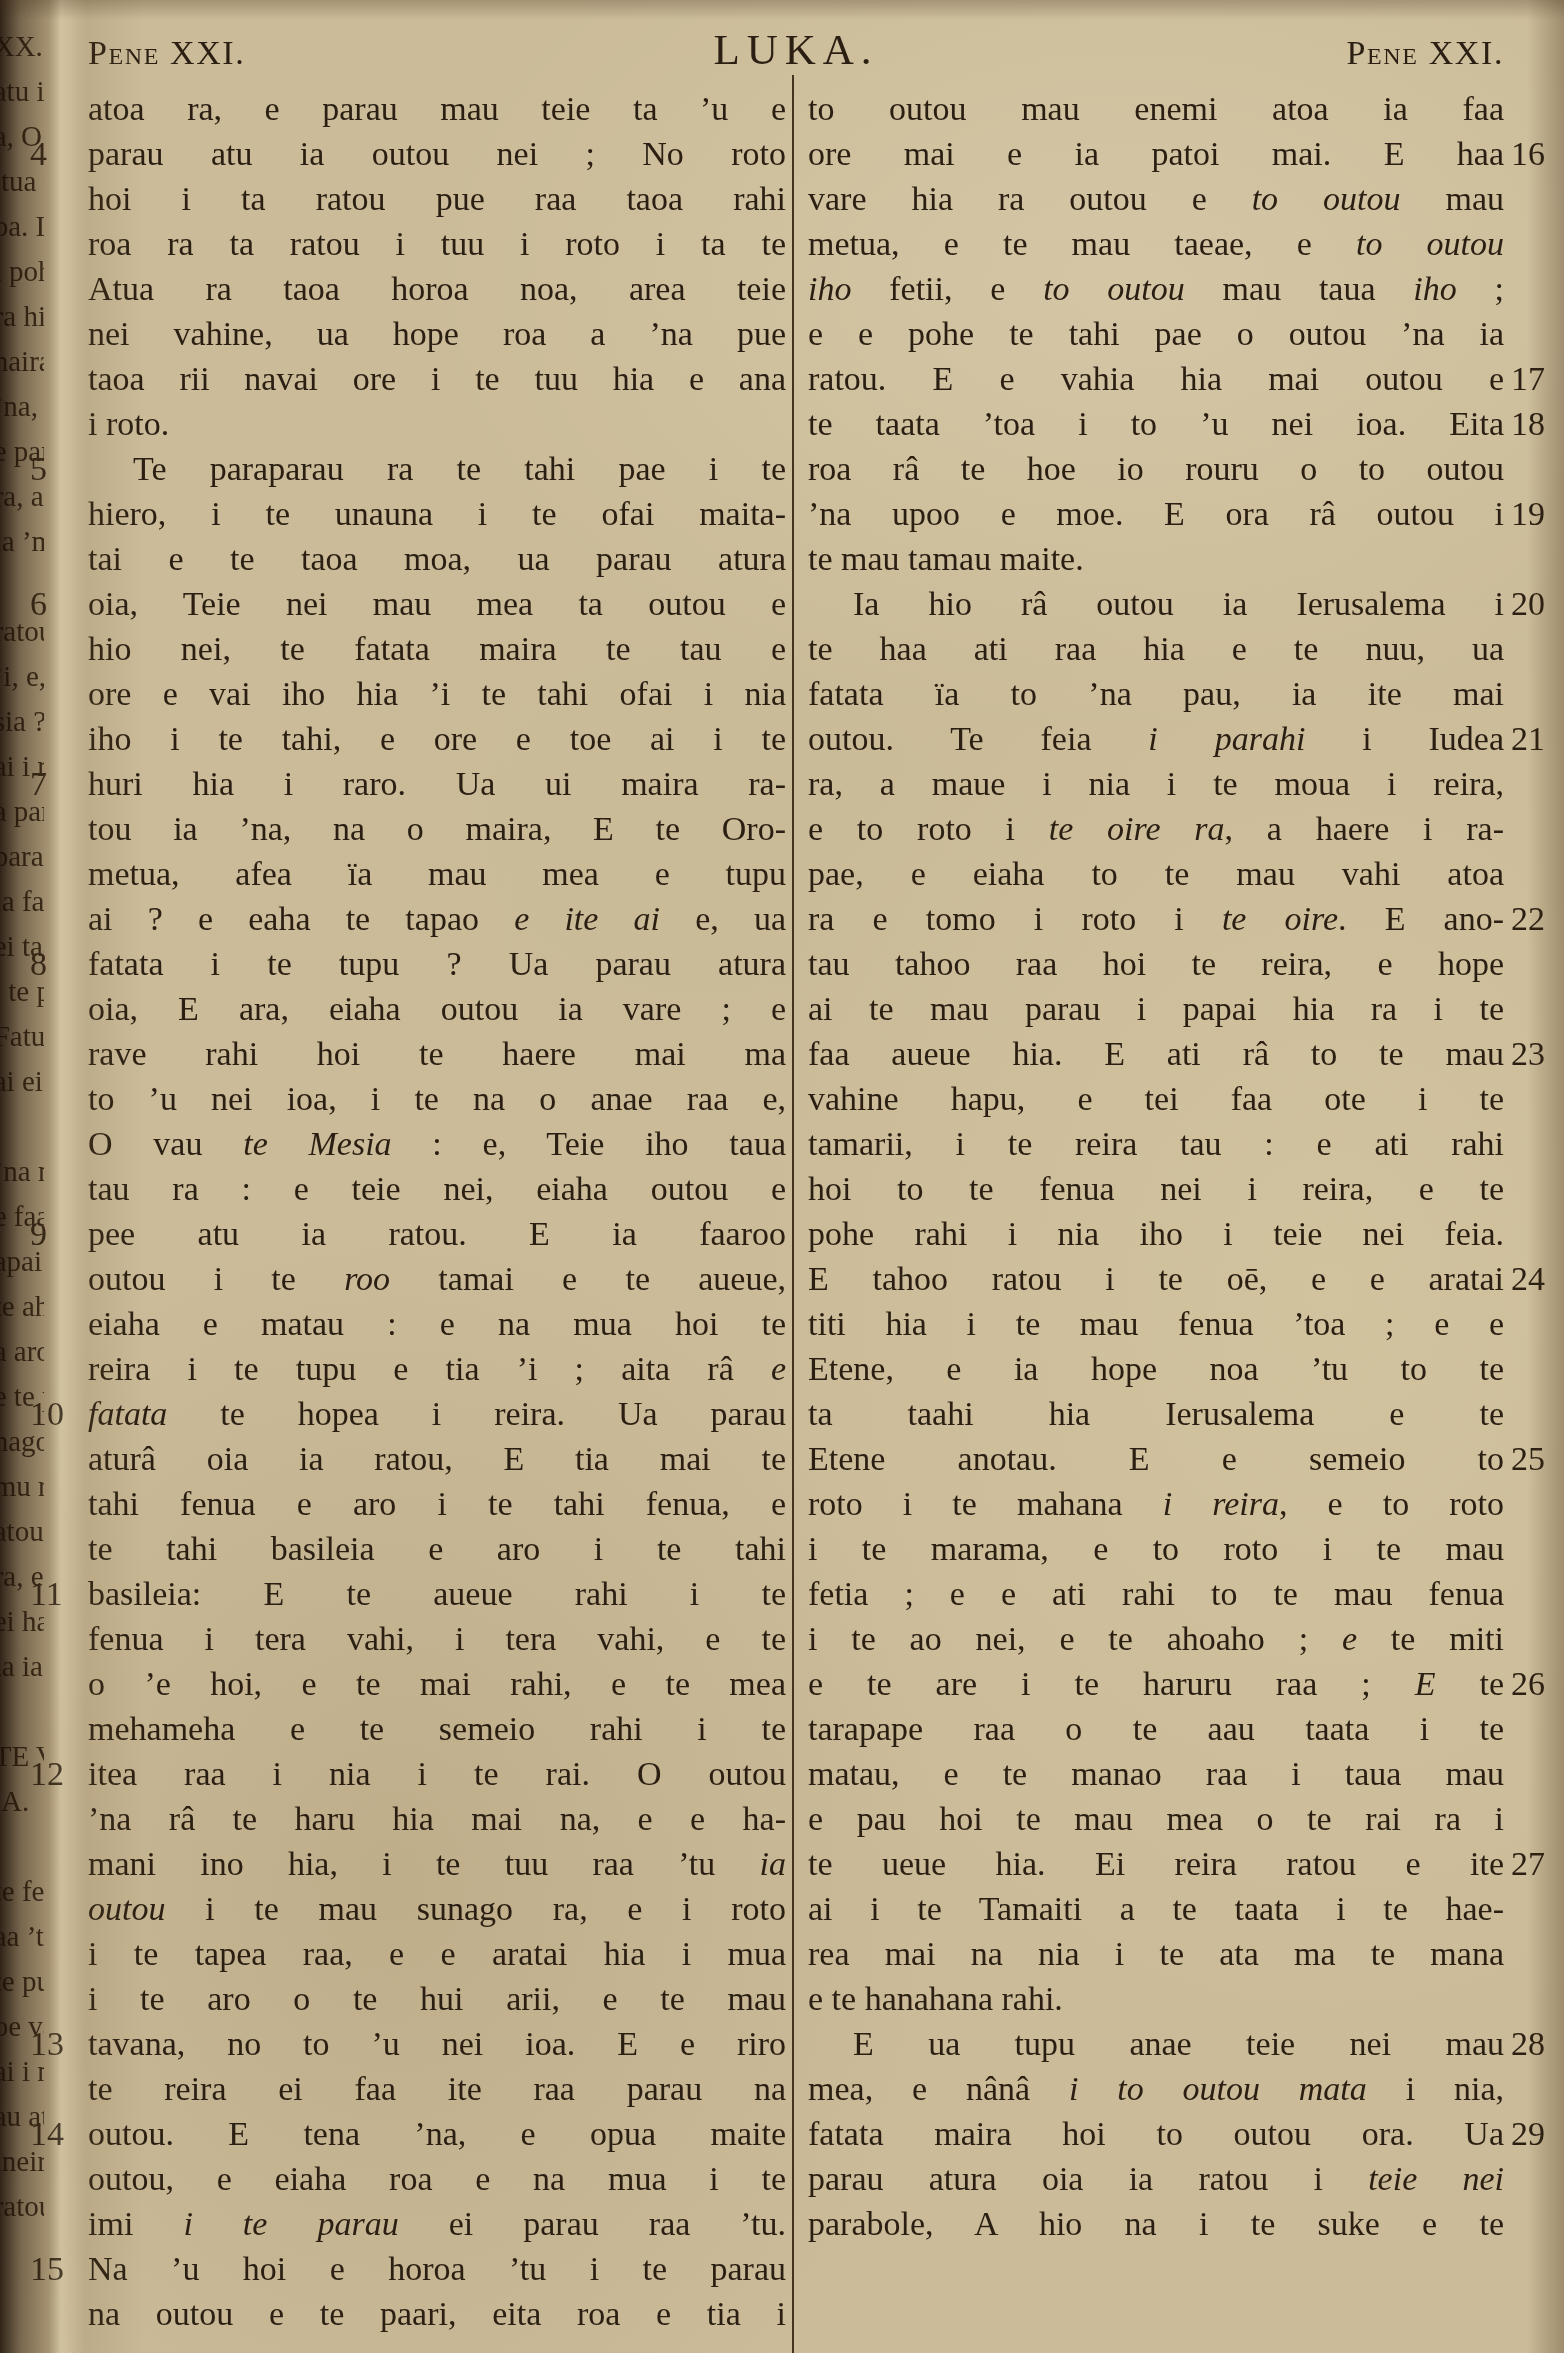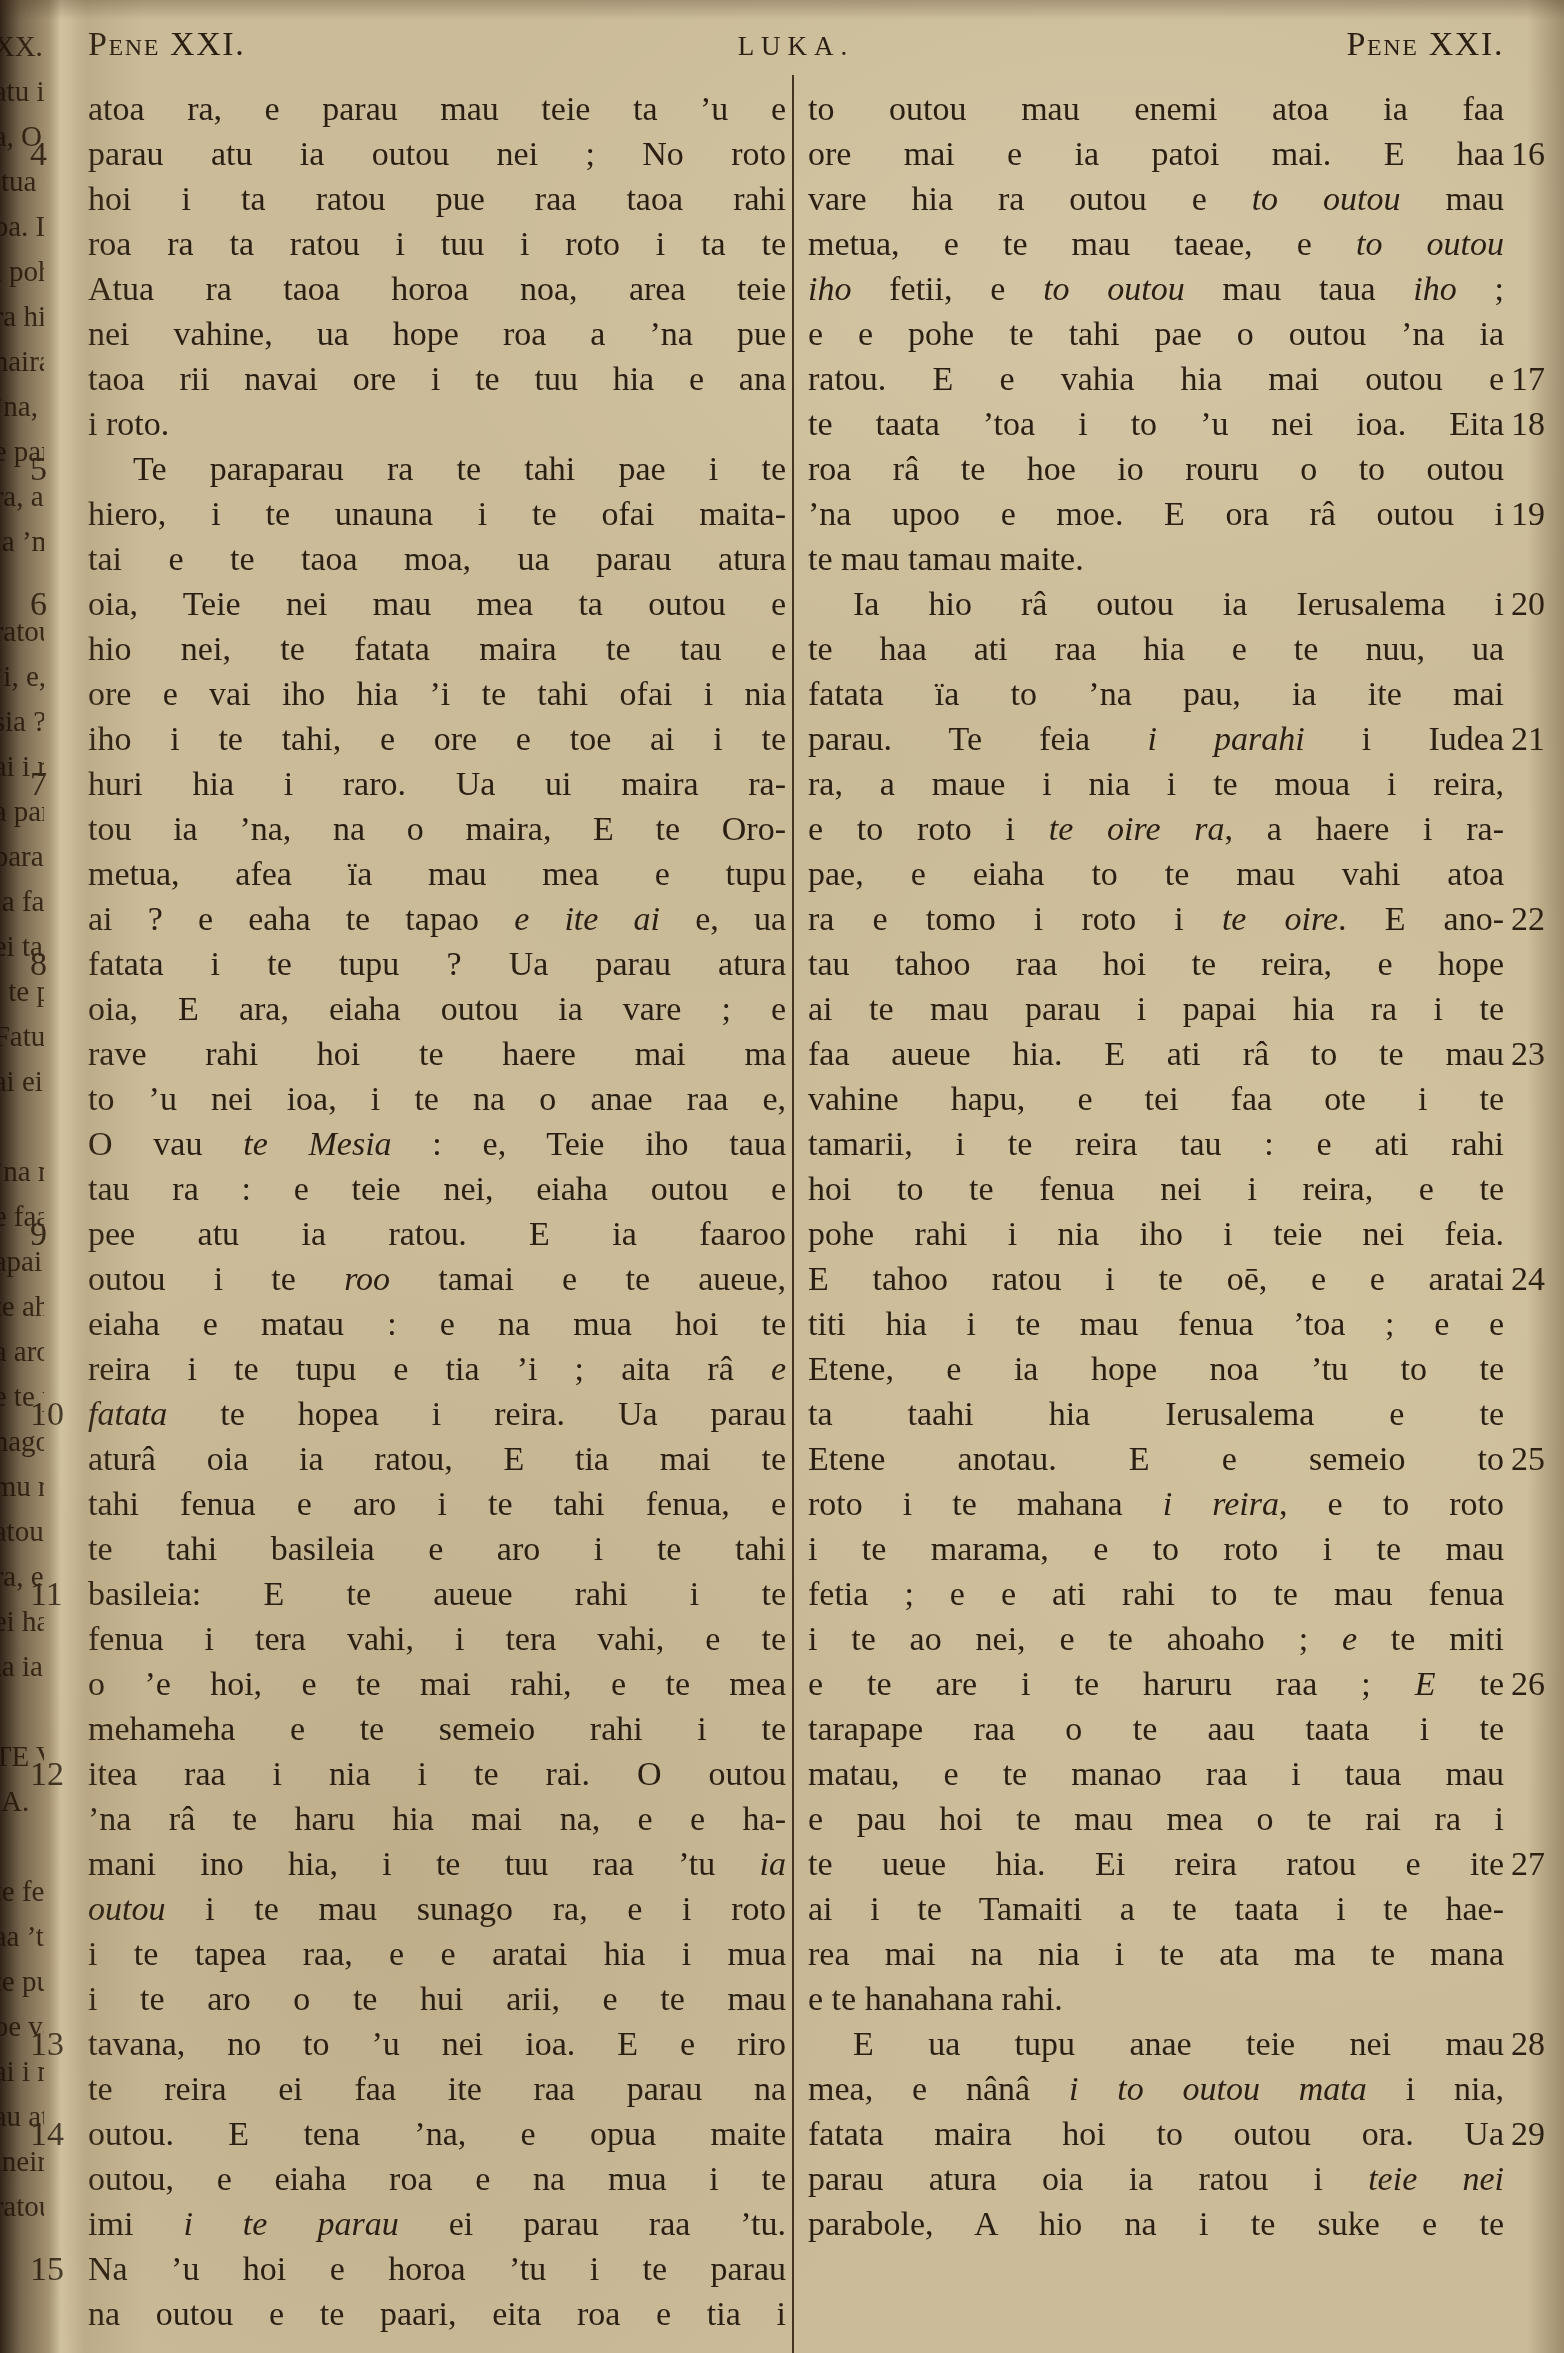--- a/index.html
+++ b/index.html
@@ -50,21 +50,21 @@
   .gutter .frag { height: 45px; }
   
   .running-head {
     position: absolute; top: 25px; left: 88px; right: 61px; height: 55px;
     display: flex; justify-content: space-between; align-items: baseline;
   }
   .head-side {
     font-size: 34px; font-variant: small-caps; letter-spacing: 1.6px; font-weight: 500;
   }
   .head-center {
-    font-size: 27px; letter-spacing: 7px; font-weight: 500;
+    font-size: 43px; letter-spacing: 7px; font-weight: 500;
   }
   
   .divider {
     position: absolute; left: 792px; top: 75px; bottom: 0; width: 2.3px;
     background: #43331f;
   }
   
   .col { position: absolute; top: 86px; }
   .col-left  { left: 88px; width: 698px; }
   .col-right { left: 808px; width: 696px; }
@@ -360,21 +360,21 @@
         <span class="line-text"><span>Ia hio râ outou ia Ierusalema i</span></span>
         <span class="verse-num">20</span>
       </div>
       <div class="line">
         <span class="line-text"><span>te haa ati raa hia e te nuu, ua</span></span>
       </div>
       <div class="line">
         <span class="line-text"><span>fatata ïa to ’na pau, ia ite mai</span></span>
       </div>
       <div class="line">
-        <span class="line-text"><span>parau.  Te feia </span><i>i parahi</i><span> i Iudea</span></span>
+        <span class="line-text"><span>outou.  Te feia </span><i>i parahi</i><span> i Iudea</span></span>
         <span class="verse-num">21</span>
       </div>
       <div class="line">
         <span class="line-text"><span>ra, a maue i nia i te moua i reira,</span></span>
       </div>
       <div class="line">
         <span class="line-text"><span>e to roto i </span><i>te oire ra</i><span>, a haere i ra-</span></span>
       </div>
       <div class="line">
         <span class="line-text"><span>pae, e eiaha to te mau vahi atoa</span></span>

